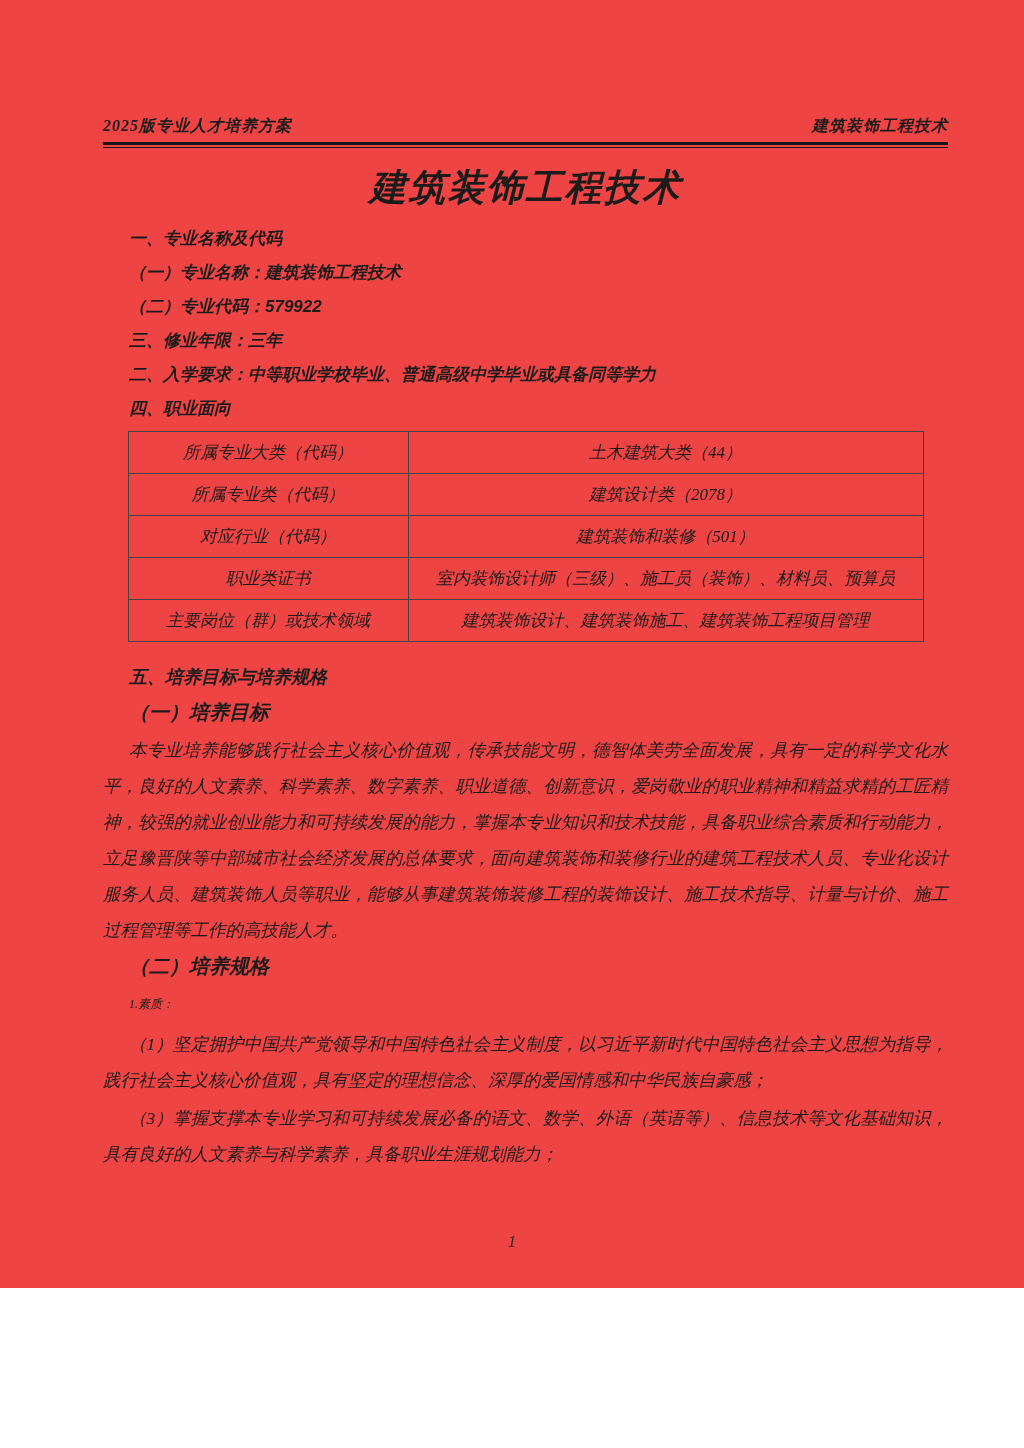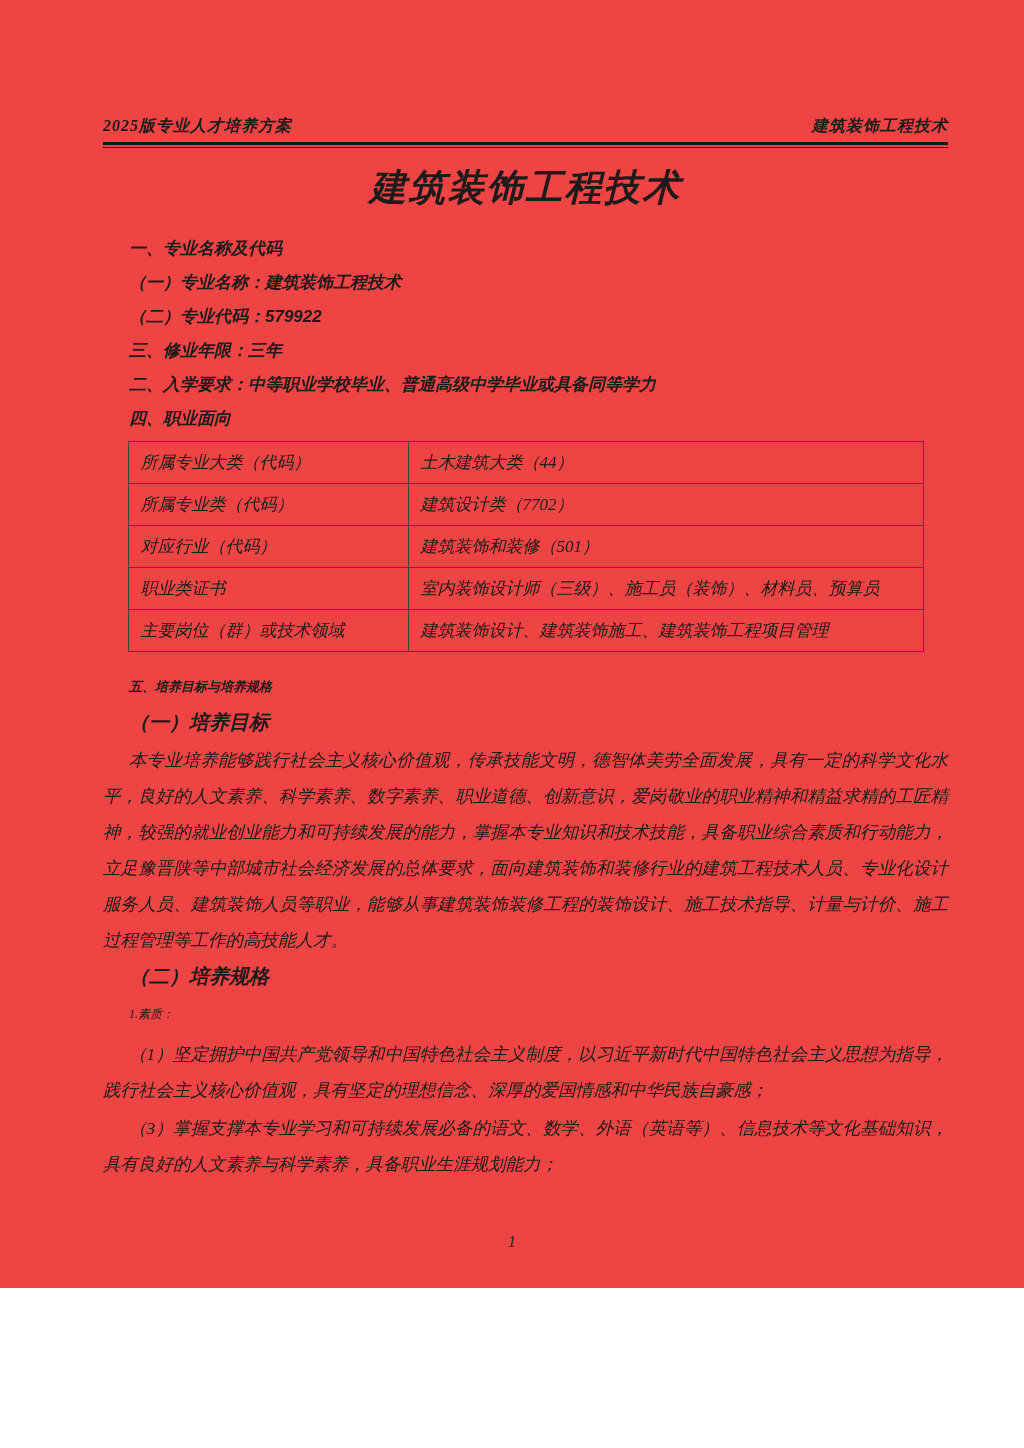--- a/index.html
+++ b/index.html
@@ -32,50 +32,51 @@
     text-align: center;
     font-size: 37px;
     font-weight: bold;
     letter-spacing: 2px;
     margin: 15px 0 0 0;
     font-family: "Liberation Serif", "DejaVu Serif", serif;
   }
 
   
   .items {
-    margin-top: 19px;
+    margin-top: 9px;
     font-family: "Liberation Sans", "DejaVu Sans", sans-serif;
     font-weight: bold;
     font-size: 17px;
   }
   .item { line-height: 34px; text-indent: 26px; }
 
   
   table.career {
     border-collapse: collapse;
     margin: 5px auto 0 auto;
     width: 795px;
     font-size: 17px;
     table-layout: fixed;
   }
   table.career td {
     border: 1px solid #444444;
+    text-align: center;
     vertical-align: middle;
     padding: 3px 12px;
     line-height: 27px;
     overflow: hidden;
   }
   tr.r-small { height: 42px; }
   tr.r-big   { height: 92px; }
 
   
   .sec-heading {
     font-family: "Liberation Sans", "DejaVu Sans", sans-serif;
     font-weight: bold;
-    font-size: 13px;
+    font-size: 18px;
     line-height: 34px;
     text-indent: 26px;
     margin-top: 18px;
   }
   .sub-heading {
     font-family: "Liberation Sans", "DejaVu Sans", sans-serif;
     font-weight: bold;
     font-size: 20px;
     line-height: 36px;
     text-indent: 26px;
@@ -133,21 +134,21 @@
         <col style="width:280px">
         <col style="width:515px">
       </colgroup>
     <tbody>
       <tr class="r-small">
         <td>所属专业大类（代码）</td>
         <td>土木建筑大类（44）</td>
       </tr>
       <tr class="r-small">
         <td>所属专业类（代码）</td>
-        <td>建筑设计类（7702）</td>
+        <td>建筑设计类（2078）</td>
       </tr>
       <tr class="r-small">
         <td>对应行业（代码）</td>
         <td>建筑装饰和装修（501）</td>
       </tr>
       <tr class="r-small">
         <td>职业类证书</td>
         <td>室内装饰设计师（三级）、施工员（装饰）、材料员、预算员</td>
       </tr>
       <tr class="r-small">

